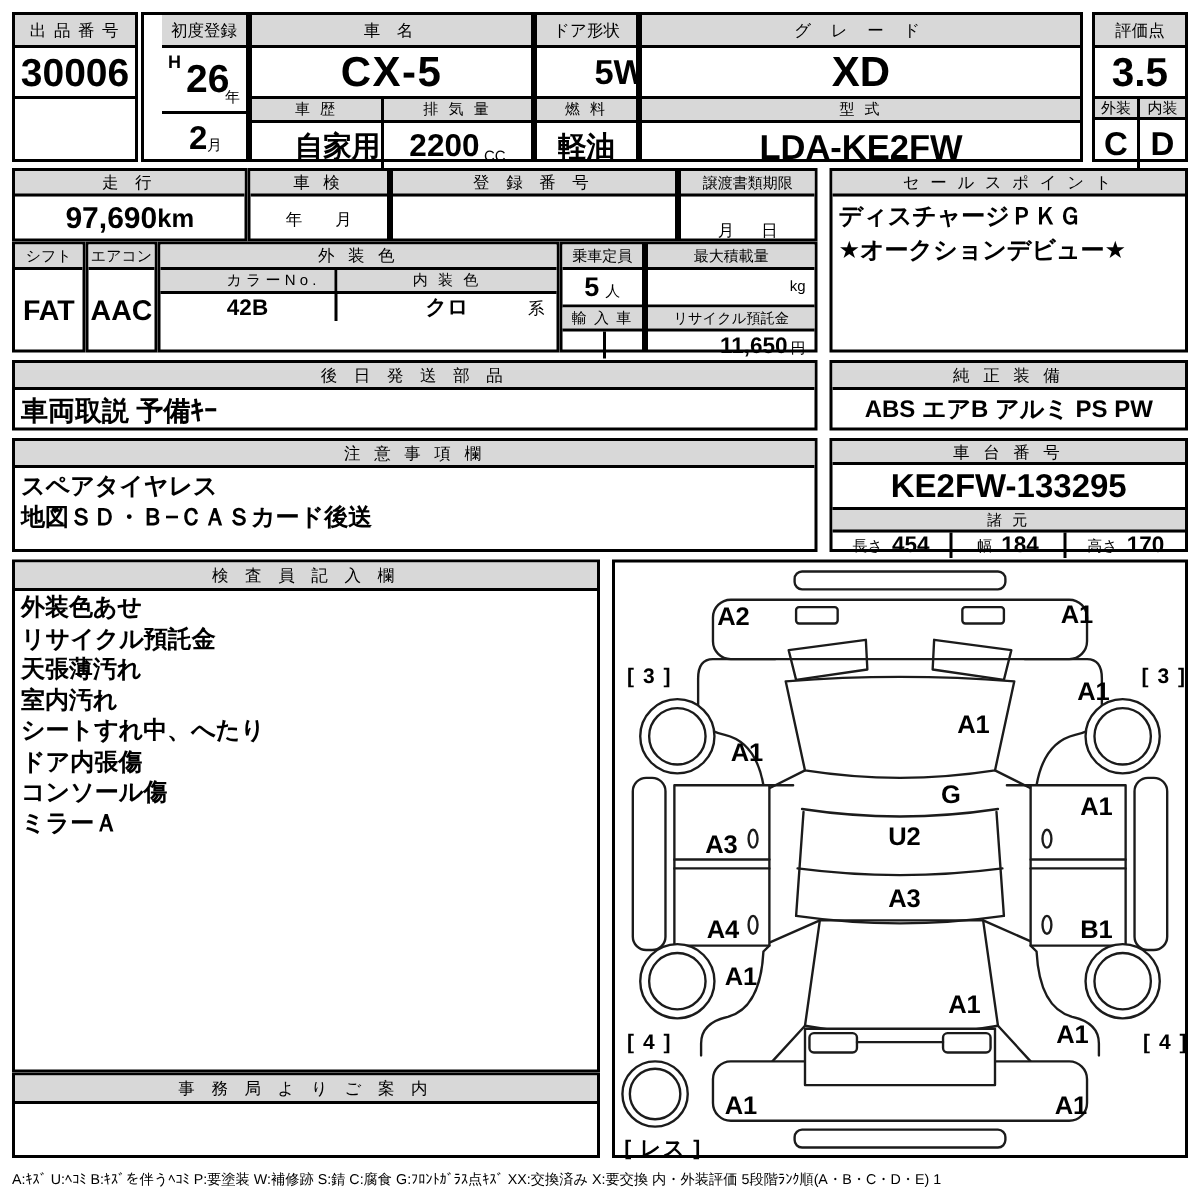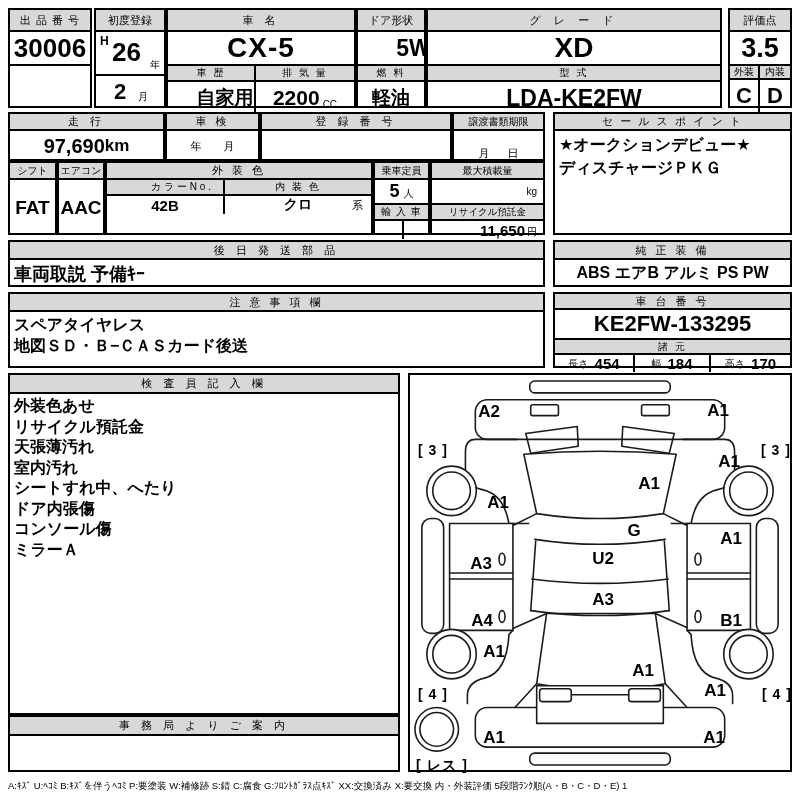--- a/index.html
+++ b/index.html
@@ -23,21 +23,21 @@
 </style>
 </head>
 <body>
 
 <div class="abs box" style="left:8px;top:8px;width:84px;height:100px;">
   <div class="hdr" style="height:20px;letter-spacing:1px;">出 品 番 号</div>
   <div class="val" style="height:32px;font-size:26px;border-bottom:2px solid #000;">30006</div>
   <div style="height:44px;"></div>
 </div>
 
-<div class="abs box" style="left:94px;top:8px;width:72px;height:100px;">
+<div class="abs box" style="left:94px;top:8px;width:72px;height:100px;padding-left:12px;">
   <div class="hdr" style="height:20px;">初度登録</div>
   <div style="height:42px;border-bottom:2px solid #000;position:relative;">
     <span style="position:absolute;left:4px;top:2px;font-size:12px;font-weight:bold;">H</span>
     <span style="position:absolute;left:16px;top:5px;font-size:26px;font-weight:bold;">26</span>
     <span style="position:absolute;right:4px;bottom:2px;font-size:10px;">年</span>
   </div>
   <div style="height:34px;position:relative;">
     <span style="position:absolute;left:18px;top:3px;font-size:22px;font-weight:bold;">2</span>
     <span style="position:absolute;right:16px;bottom:6px;font-size:10px;">月</span>
   </div>
@@ -113,22 +113,22 @@
   <div class="hdr" style="height:15px;font-size:10px;">譲渡書類期限</div>
   <div class="val" style="height:30px;font-weight:normal;font-size:11px;gap:18px;align-items:flex-end;padding-bottom:4px;">
     <span>月</span>
     <span>日</span>
   </div>
 </div>
 
 <div class="abs box" style="left:553px;top:112px;width:239px;height:123px;">
   <div class="hdr" style="height:15px;letter-spacing:2px;">セ ー ル ス ポ イ ン ト</div>
   <div class="lines" style="font-size:16px;line-height:23px;">
+      <div>ディスチャージＰＫＧ</div>
       <div>★オークションデビュー★</div>
-      <div>ディスチャージＰＫＧ</div>
     </div>
 </div>
 
 <div class="abs box" style="left:8px;top:161px;width:49px;height:74px;">
   <div class="hdr" style="height:15px;font-size:10px;">シフト</div>
   <div class="val" style="height:55px;font-size:19px;">FAT</div>
 </div>
 
 <div class="abs box" style="left:57px;top:161px;width:48px;height:74px;">
   <div class="hdr" style="height:15px;font-size:10px;">エアコン</div>

